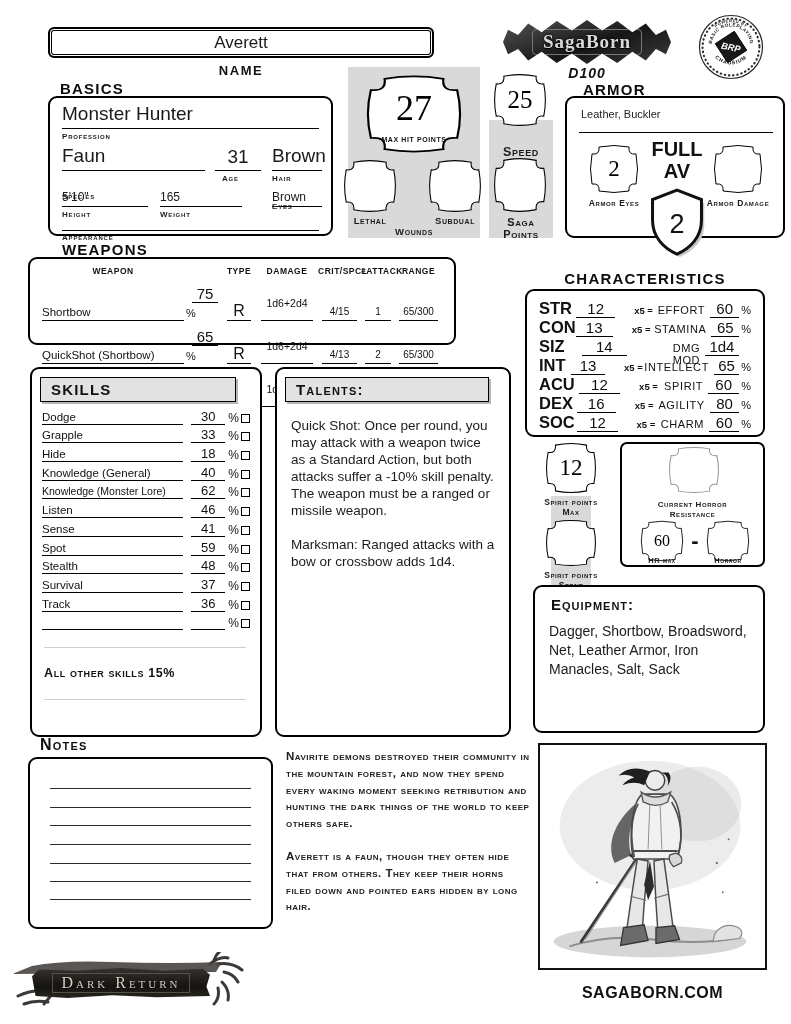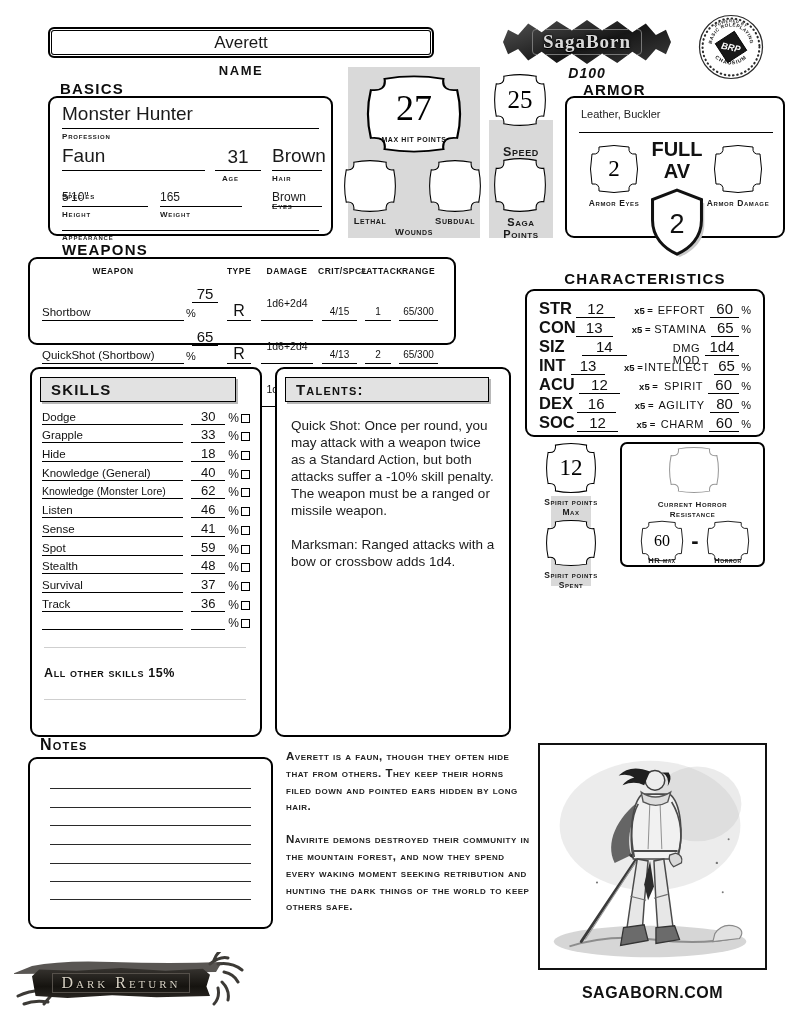--- a/index.html
+++ b/index.html
@@ -512,35 +512,39 @@
 
     <div class="plaque" style="left:84px; top:76px; width:44px; height:42px;">
       <svg class="frame" viewBox="0 0 100 100" preserveAspectRatio="none">
           <use href="#plaque-shape" fill="#fff" stroke="#000" stroke-width="2" vector-effect="non-scaling-stroke"></use>
         </svg>
       <div class="pv"></div>
     </div>
     <div class="abs mini-label" style="left:78px; top:112px; width:56px; font-size:7.5px;">Horror</div>
   </div>
 
+  <div class="panel" style="left:533px; top:585px; width:232px; height:148px;">
+    <div class="abs equip-head" style="left:16px; top:9px;">Equipment:</div>
+    <div class="abs equip-items" style="left:14px; top:28px; width:208px;">Dagger, Shortbow, Broadsword, Net, Leather Armor, Iron Manacles, Salt, Sack</div>
+  </div>
 
   <div class="sec-heading sc" style="left:40px; top:736px; font-size:16px;">Notes</div>
   <div class="panel" style="left:28px; top:757px; width:245px; height:172px;">
     <div class="note-line" style="top:29px;"></div>
     <div class="note-line" style="top:48px;"></div>
     <div class="note-line" style="top:66px;"></div>
     <div class="note-line" style="top:85px;"></div>
     <div class="note-line" style="top:104px;"></div>
     <div class="note-line" style="top:122px;"></div>
     <div class="note-line" style="top:140px;"></div>
   </div>
 
   <div class="bio">
+    <p>Navirite demons destroyed their community in the mountain forest, and now they spend every waking moment seeking retribution and hunting the dark things of the world to keep others safe.</p>
     <p>Averett is a faun, though they often hide that from others. They keep their horns filed down and pointed ears hidden by long hair.</p>
-    <p>Navirite demons destroyed their community in the mountain forest, and now they spend every waking moment seeking retribution and hunting the dark things of the world to keep others safe.</p>
   </div>
 
   <div class="art-frame">
     <svg viewBox="0 0 229 227" style="width:100%; height:100%;">
       <ellipse cx="112" cy="82" rx="92" ry="66" fill="#c9c9c9" opacity="0.35"></ellipse>
       <ellipse cx="160" cy="60" rx="45" ry="38" fill="#bdbdbd" opacity="0.3"></ellipse>
       <ellipse cx="112" cy="200" rx="98" ry="16" fill="#b5b5b5" opacity="0.55"></ellipse>
       <path d="M30,205 Q70,192 115,198 Q165,204 200,196" stroke="#6e6e6e" stroke-width="2" fill="none" opacity="0.7"></path>
 
       <path d="M178,192 q8,-12 22,-7 q9,4 3,12 l-27,3 z" fill="#e2e2e2" stroke="#8a8a8a" stroke-width="1.2"></path>

